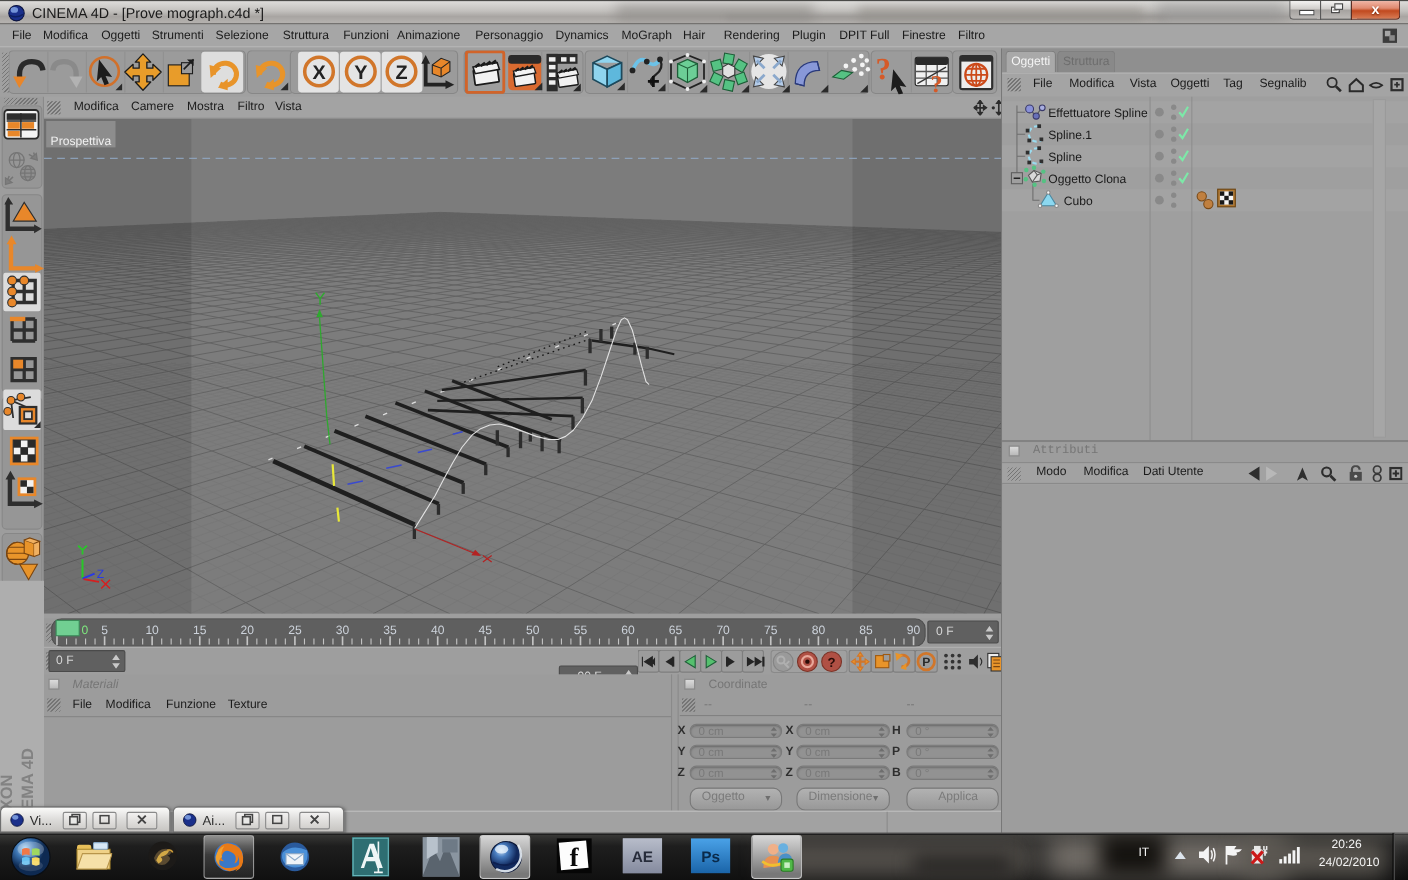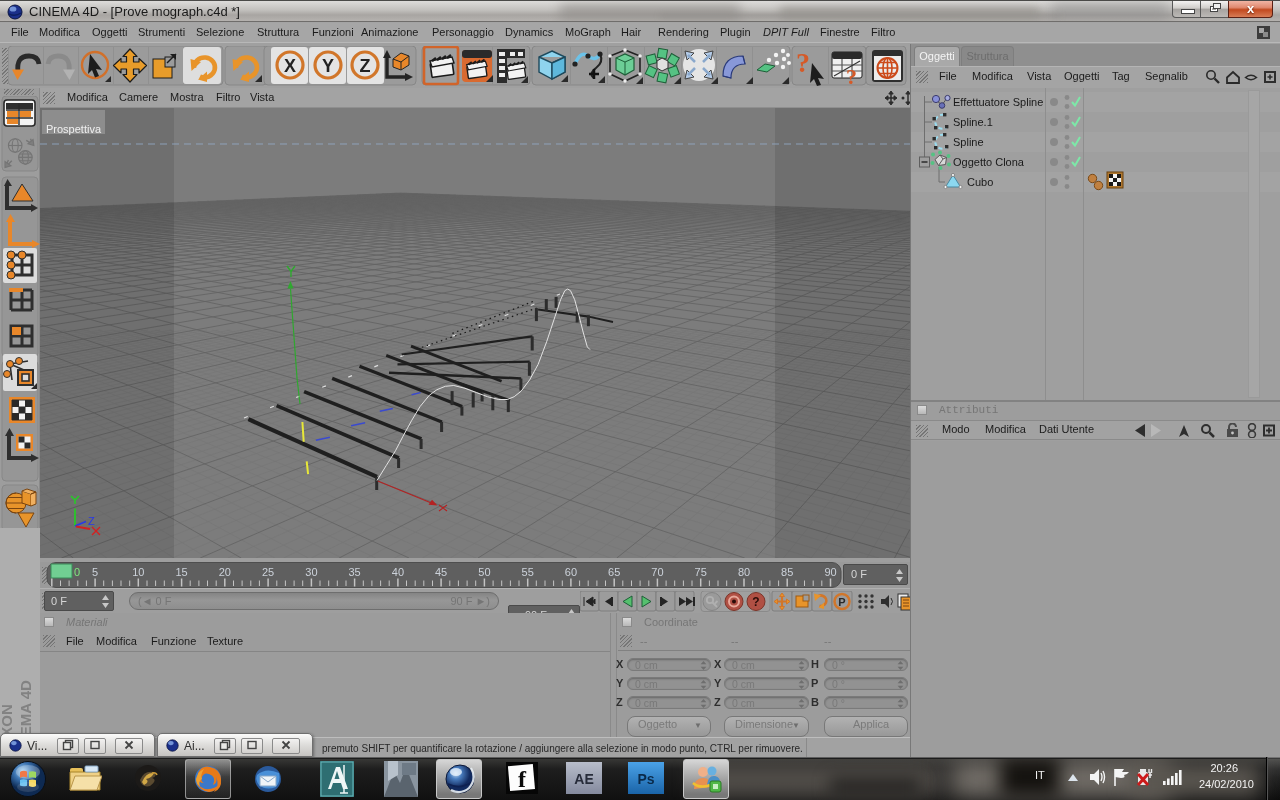--- a/index.html
+++ b/index.html
@@ -54,21 +54,21 @@
   <div class="mtext abs" style="left:196px;top:3px;">Selezione</div>
   <div class="mtext abs" style="left:257px;top:3px;">Struttura</div>
   <div class="mtext abs" style="left:312px;top:3px;">Funzioni</div>
   <div class="mtext abs" style="left:361px;top:3px;">Animazione</div>
   <div class="mtext abs" style="left:432px;top:3px;">Personaggio</div>
   <div class="mtext abs" style="left:505px;top:3px;">Dynamics</div>
   <div class="mtext abs" style="left:565px;top:3px;">MoGraph</div>
   <div class="mtext abs" style="left:621px;top:3px;">Hair</div>
   <div class="mtext abs" style="left:658px;top:3px;">Rendering</div>
   <div class="mtext abs" style="left:720px;top:3px;">Plugin</div>
-  <div class="mtext abs" style="left:763px;top:3px;font-style:italic;">DPIT Full</div>
+  <div class="mtext abs" style="left:763px;top:3px;">DPIT Full</div>
   <div class="mtext abs" style="left:820px;top:3px;">Finestre</div>
   <div class="mtext abs" style="left:871px;top:3px;">Filtro</div>
   <svg class="abs" style="left:1256px;top:2px;" width="15" height="15" viewBox="0 0 15 15">
     <rect x="1" y="1" width="13" height="13" fill="#3c3c3c"></rect>
     <rect x="3" y="3" width="5" height="5" fill="#a6a6a6"></rect>
       <rect x="7" y="7" width="5" height="5" fill="#8a8a8a"></rect>
   </svg>
 </div>
 
 <div class="abs" id="toolbar" style="left:0;top:42px;width:1280px;height:46px;background:#a0a0a0;border-top:1px solid #b8b8b8;">
@@ -570,24 +570,20 @@
       </svg>
   </div>
 </div>
 <div class="abs" id="transport" style="left:40px;top:588px;width:870px;height:25px;background:#9e9e9e;border-top:1px solid #b0b0b0;">
   <div class="grip abs" style="left:2px;top:4px;width:6px;height:16px;"></div>
   <div class="spin abs" style="left:4px;top:2px;width:70px;height:20px;line-height:18px;padding-left:6px;">0 F
     <svg class="abs" style="right:3px;top:3px;" width="9" height="13" viewBox="0 0 9 13">
         <path d="M4.5 0 L8 5 L1 5 Z M4.5 13 L8 8 L1 8 Z" fill="#c8c8c8"></path>
       </svg>
   </div>
-  <div class="abs" style="left:89px;top:3px;width:370px;height:18px;background:linear-gradient(#848484,#979797 45%,#8e8e8e);border:1px solid #6e6e6e;border-radius:9px;color:#757575;font-size:11px;">
-    <span class="abs" style="left:8px;top:2px;">(◄ 0 F</span>
-    <span class="abs" style="right:8px;top:2px;">90 F ►)</span>
-  </div>
   <div class="spin abs" style="left:468px;top:16px;width:72px;height:20px;line-height:18px;padding-left:16px;">90 F
     <svg class="abs" style="right:3px;top:3px;" width="9" height="13" viewBox="0 0 9 13">
         <path d="M4.5 0 L8 5 L1 5 Z M4.5 13 L8 8 L1 8 Z" fill="#c8c8c8"></path>
       </svg>
   </div>
   <svg class="abs" style="left:540px;top:2px;" width="330" height="21" viewBox="0 0 330 21">
     <g fill="#9c9c9c" stroke="#7e7e7e">
       <rect x="0" y="0" width="19" height="20" rx="2"></rect>
         <rect x="19" y="0" width="19" height="20" rx="2"></rect>
       <rect x="38" y="0" width="19" height="20" rx="2"></rect>
@@ -709,21 +705,20 @@
   <div class="cfield" style="left:784px;top:83px;width:84px;">0 °<svg class="spn" viewBox="0 0 7 11">
         <path d="M3.5 0 L7 4 L0 4 Z M3.5 11 L7 7 L0 7 Z" fill="#6e6e6e"></path>
       </svg></div>
   <div class="cbtn abs" style="left:587px;top:103px;width:84px;">Oggetto<span class="dropar">▼</span></div>
   <div class="cbtn abs" style="left:684px;top:103px;width:85px;">Dimensione<span class="dropar">▼</span></div>
   <div class="cbtn abs" style="left:784px;top:103px;width:84px;text-align:center;">Applica</div>
 </div>
 
 <div class="abs" id="statusbar" style="left:0;top:737px;width:910px;height:20px;background:#a2a2a2;border-top:1px solid #bdbdbd;">
   <div class="abs" style="left:806px;top:0;width:1px;height:20px;background:#8a8a8a;"></div>
-    <div class="abs" style="left:322px;top:5px;font-size:10px;color:#282828;">premuto SHIFT per quantificare la rotazione / aggiungere alla selezione in modo punto, CTRL per rimuovere.</div>
 </div>
 
 <div class="abs" id="rightpanel" style="left:910px;top:44px;width:370px;height:713px;background:#9f9f9f;border-left:1px solid #787878;">
 
   <div class="abs" style="left:0;top:0;width:370px;height:22px;background:#8f8f8f;"></div>
   <div class="abs" style="left:3px;top:2px;width:46px;height:20px;background:#a9a9a9;border:1px solid #7e7e7e;border-bottom:none;border-radius:4px 4px 0 0;color:#f4f4f4;font-size:11px;text-align:center;line-height:19px;">Oggetti</div>
   <div class="abs" style="left:50px;top:2px;width:53px;height:20px;background:#898989;border:1px solid #7e7e7e;border-bottom:none;border-radius:4px 4px 0 0;color:#6d6d6d;font-size:11px;text-align:center;line-height:19px;">Struttura</div>
 
   <div class="abs" style="left:0;top:22px;width:370px;height:22px;background:#a4a4a4;border-top:1px solid #b4b4b4;"></div>
   <div class="grip abs" style="left:5px;top:27px;width:12px;height:12px;"></div>

